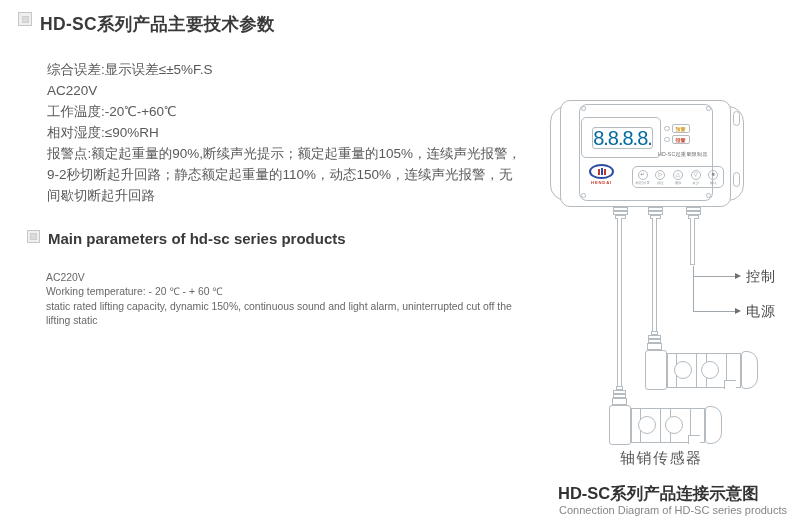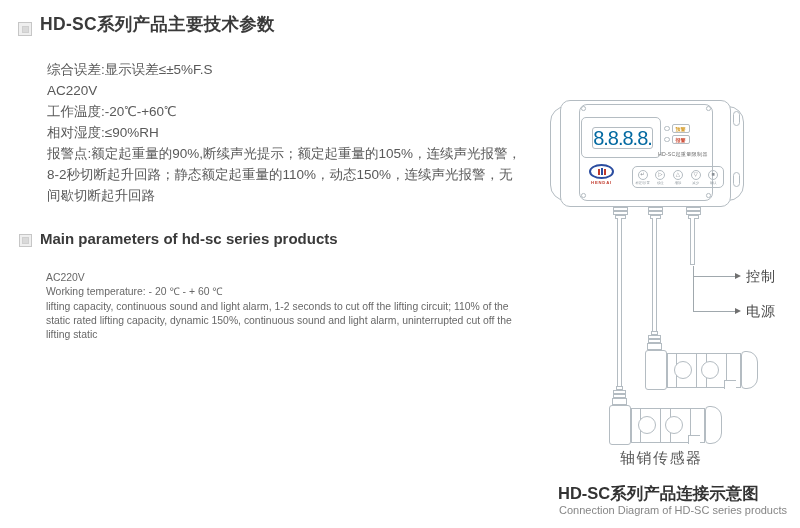--- a/index.html
+++ b/index.html
@@ -1,19 +1,19 @@
 <!DOCTYPE html>
 <html><head>
 <meta charset="utf-8">
 <style>
   html,body{margin:0;padding:0;background:#fff;}
   .page{position:relative;width:800px;height:528px;background:#fff;overflow:hidden;
         font-family:"Liberation Sans",sans-serif;--ln:#b4bcc2;}
   
-  .sec{position:absolute;display:flex;align-items:flex-end;gap:8px;}
+  .sec{position:absolute;display:flex;align-items:flex-start;gap:8px;}
   .sq-icon{width:12px;height:12px;border:1px solid #c6c6c6;background:#efefef;
            display:flex;align-items:center;justify-content:center;}
   .sq-icon i{display:block;width:5px;height:5px;background:#d9d9d9;border:1px solid #cfcfcf;}
   .sq-icon.small{width:11px;height:11px;}
   h1{margin:0;font-size:17.5px;font-weight:bold;color:#3a3a3a;letter-spacing:0.3px;}
   h2{margin:0;font-size:15px;font-weight:bold;color:#3a3a3a;}
   
   .cn-lines{position:absolute;left:47px;top:59px;font-size:13.5px;line-height:21px;color:#595959;white-space:nowrap;}
   .en-lines{position:absolute;left:46px;top:271px;font-size:10.4px;line-height:14.3px;color:#686868;white-space:nowrap;}
   
@@ -61,34 +61,33 @@
         <i></i>
       </span>
     <h1>HD-SC系列产品主要技术参数</h1>
   </div>
   <div class="cn-lines">
       <div class="cnline">综合误差:显示误差≤±5%F.S</div>
       <div class="cnline">AC220V</div>
       <div class="cnline">工作温度:-20℃-+60℃</div>
       <div class="cnline">相对湿度:≤90%RH</div>
       <div class="cnline">报警点:额定起重量的90%,断续声光提示；额定起重量的105%，连续声光报警，</div>
-      <div class="cnline">8-2秒切断起升回路；静态额定起重量的110%，动态150%，连续声光报警，无</div>
+      <div class="cnline">9-2秒切断起升回路；静态额定起重量的110%，动态150%，连续声光报警，无</div>
       <div class="cnline">间歇切断起升回路</div>
     </div>
 
-  <div class="sec" style="left:19px;top:230px;">
+  <div class="sec" style="left:27px;top:230px;">
     <span class="sq-icon small">
         <i></i>
       </span>
     <h2>Main parameters of hd-sc series products</h2>
   </div>
   <div class="en-lines">
       <div class="enline">AC220V</div>
       <div class="enline">Working temperature: - 20 ℃ - + 60 ℃</div>
-      <div class="enline">lifting capacity, continuous sound and light alarm, 1-2 seconds to cut off the lifting circuit; 110% of the</div>
       <div class="enline">static rated lifting capacity, dynamic 150%, continuous sound and light alarm, uninterrupted cut off the</div>
       <div class="enline">lifting static</div>
     </div>
 
   <div>
 
     <div class="ln" style="left:550px;top:106px;width:194px;height:95px;border-radius:16px;"></div>
     <div class="slot" style="left:561px;top:111px;"></div>
     <div class="slot" style="left:561px;top:172px;"></div>
     <div class="slot" style="left:733px;top:111px;"></div>

